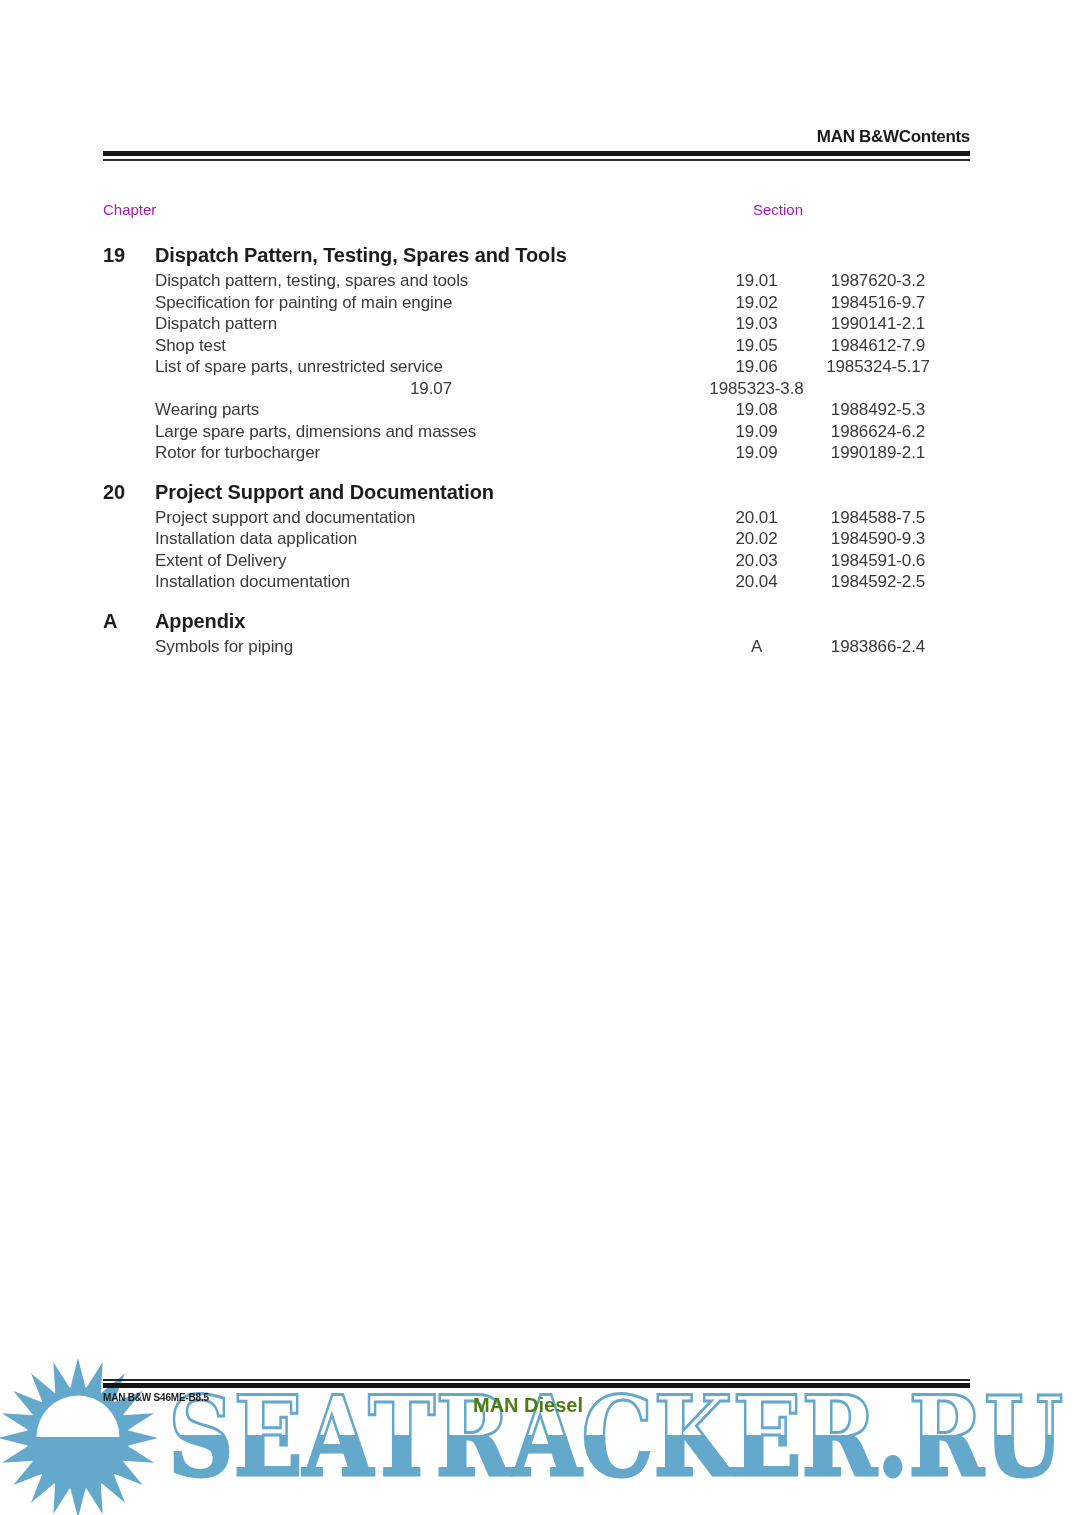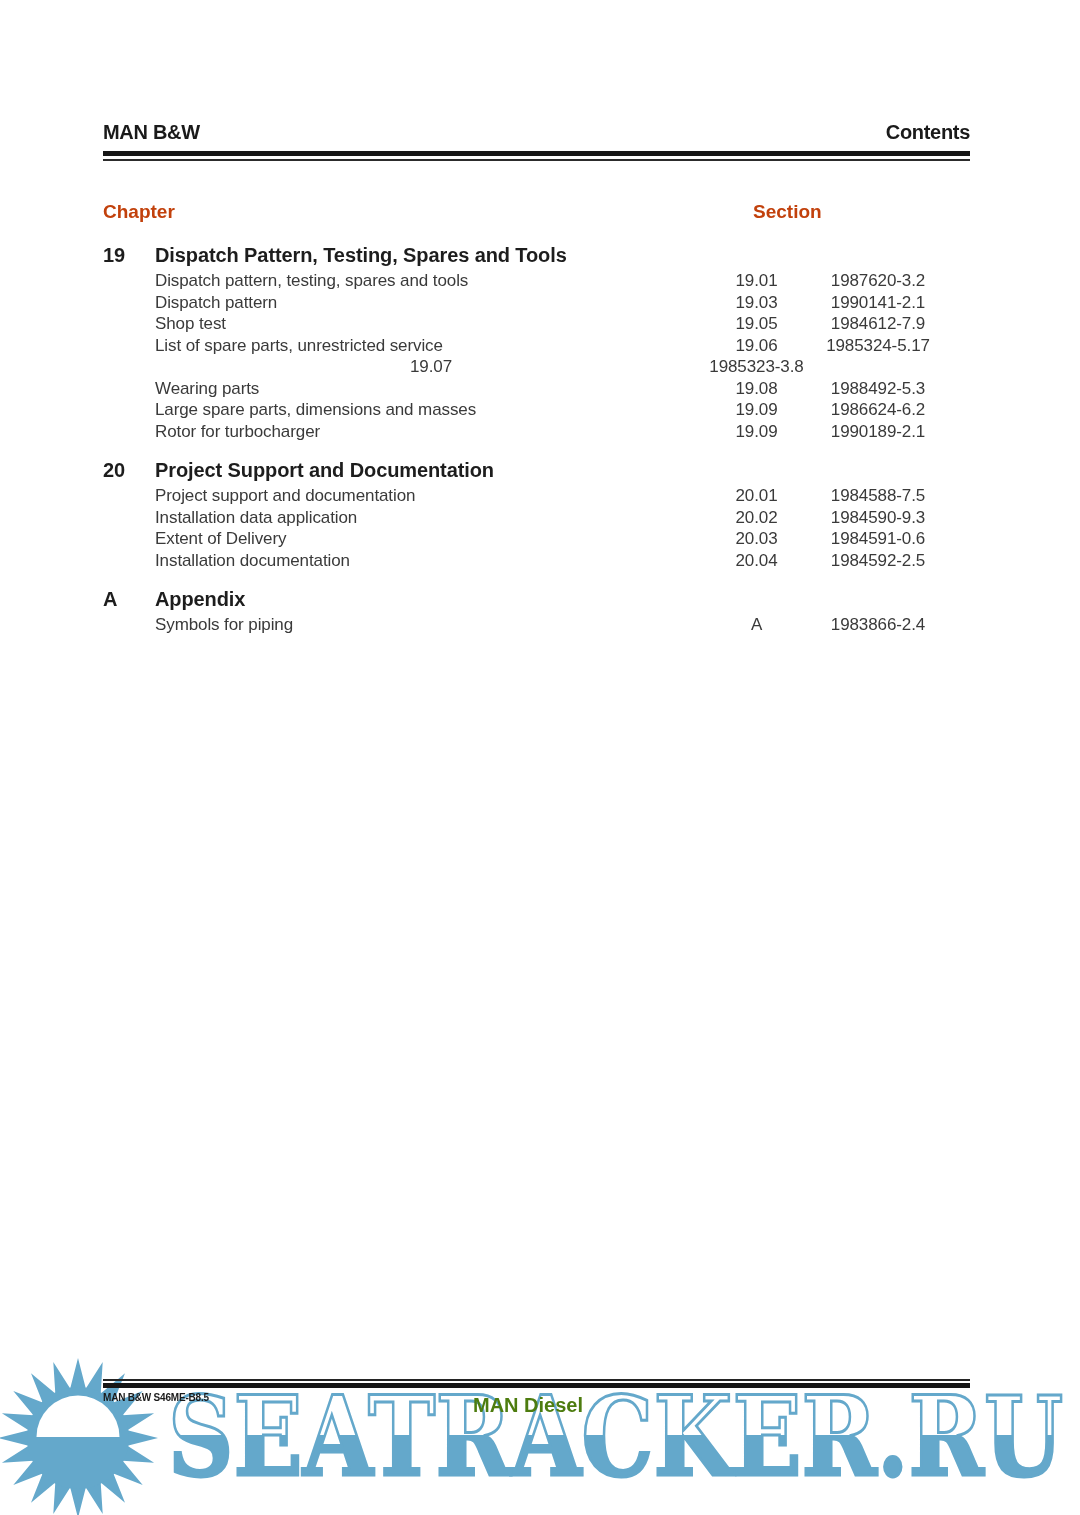--- a/index.html
+++ b/index.html
@@ -4,32 +4,32 @@
 <style>
   :root{ --wm:#64a8cb; }
   html,body{margin:0;padding:0;background:#e8e8e8;}
   .page{
     position:relative; width:1080px; height:1515px; background:#ffffff;
     font-family:"Liberation Sans", sans-serif; color:#3a3a3a; overflow:hidden;
     margin:0 auto;
   }
   
   .header{
-    position:absolute; left:103px; right:110px; top:121px;
-    display:flex; justify-content:space-between;
-    font-size:20px; font-weight:bold; color:#1a1a1a; letter-spacing:-0.3px;
+    position:absolute; left:103px; right:110px; top:127px;
+    display:flex; justify-content:flex-end;
+    font-size:17px; font-weight:bold; color:#1a1a1a; letter-spacing:-0.3px;
   }
   .header-rule{position:absolute; left:103px; right:110px; top:151px;}
   .header-rule .thick{height:5px; background:#161616;}
   .header-rule .hgap{height:3px;}
   .header-rule .thin{height:2px; background:#2c2c2c;}
   
   .colheads{
     position:absolute; left:103px; right:110px; top:201px;
-    font-size:19px; font-weight:bold; color:#c2410c;
+    font-size:15px; font-weight:normal; color:#a21caf;
   }
   .section-col{position:absolute; left:650px; top:0;}
   
   .toc{position:absolute; left:103px; top:244px; width:847px;}
   .chapter{margin-bottom:17px;}
   .ch-head{
     display:grid; grid-template-columns:52px 1fr;
     font-size:20px; font-weight:bold; color:#1d1d1d;
     line-height:23px; margin-bottom:3px; letter-spacing:-0.1px;
   }
@@ -86,20 +86,26 @@
       <span class="ch-title">Dispatch Pattern, Testing, Spares and Tools</span>
     </div>
 
   <div class="entry">
     <span class="e-gutter"></span>
     <span class="e-title">Dispatch pattern, testing, spares and tools</span>
     <span class="e-sec">19.01</span>
     <span class="e-code">1987620-3.2</span>
   </div>
 
+  <div class="entry">
+    <span class="e-gutter"></span>
+    <span class="e-title">Specification for painting of main engine</span>
+    <span class="e-sec">19.02</span>
+    <span class="e-code">1984516-9.7</span>
+  </div>
 
   <div class="entry">
     <span class="e-gutter"></span>
     <span class="e-title">Dispatch pattern</span>
     <span class="e-sec">19.03</span>
     <span class="e-code">1990141-2.1</span>
   </div>
 
   <div class="entry">
     <span class="e-gutter"></span>

